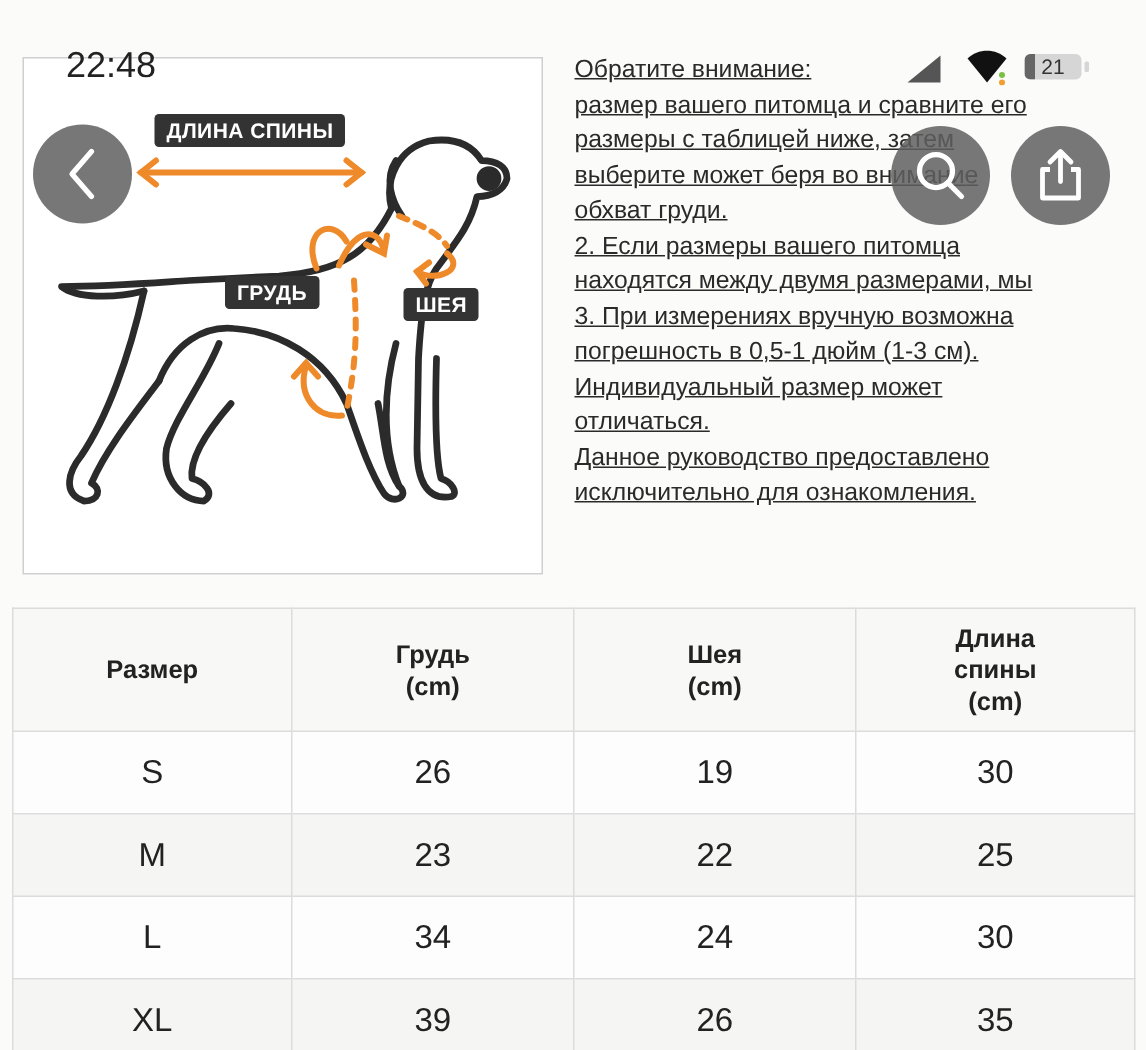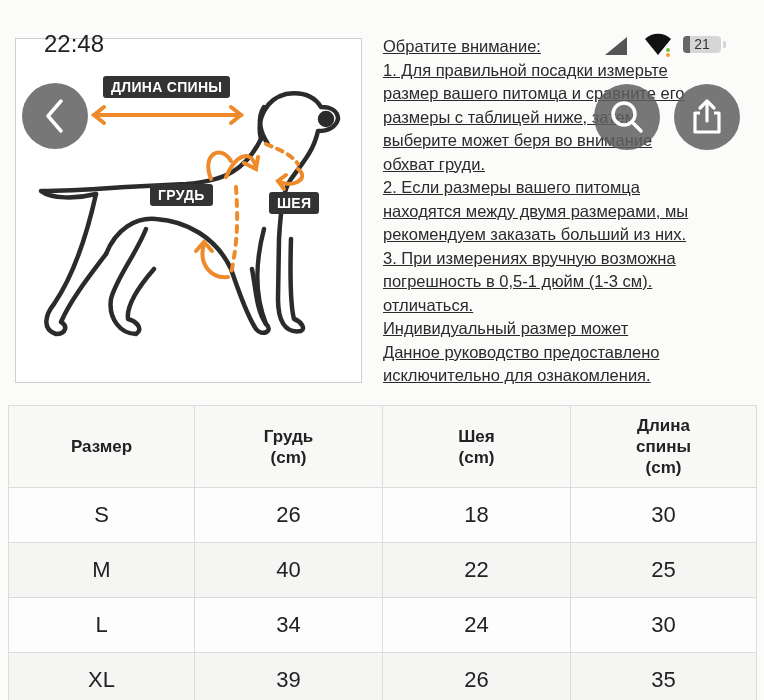--- a/index.html
+++ b/index.html
@@ -96,32 +96,30 @@
       <polyline points="270,136 262,142 268,150"></polyline>
     </g>
   </svg>
   <div class="label-tag" style="left:87px;top:37px;text-align:center;">ДЛИНА СПИНЫ</div>
   <div class="label-tag" style="left:134px;top:145px;">ГРУДЬ</div>
   <div class="label-tag" style="left:253px;top:153px;">ШЕЯ</div>
 </div>
 
 <div class="notes">
   <div>Обратите внимание:</div>
-  <div>1. Для правильной посадки измерьте</div>
   <div>размер вашего питомца и сравните его</div>
   <div>размеры с таблицей ниже, затем</div>
   <div>выберите может беря во внимание</div>
   <div>обхват груди.</div>
   <div>2. Если размеры вашего питомца</div>
   <div>находятся между двумя размерами, мы</div>
-  <div>рекомендуем заказать больший из них.</div>
   <div>3. При измерениях вручную возможна</div>
   <div>погрешность в 0,5-1 дюйм (1-3 см).</div>
+  <div>Индивидуальный размер может</div>
   <div>отличаться.</div>
-  <div>Индивидуальный размер может</div>
   <div>Данное руководство предоставлено</div>
   <div>исключительно для ознакомления.</div>
 </div>
 
 <table class="size-table">
   <colgroup>
     <col style="width:186px">
       <col style="width:188px">
       <col style="width:188px">
       <col style="width:186px">
@@ -129,26 +127,26 @@
   <tbody>
       <tr>
     <th><span>Размер</span></th>
     <th><span>Грудь</span><br><span>(cm)</span></th>
     <th><span>Шея</span><br><span>(cm)</span></th>
     <th><span>Длина</span><br><span>спины</span><br><span>(cm)</span></th>
   </tr>
   <tr class="plain">
     <td>S</td>
     <td>26</td>
-    <td>18</td>
+    <td>19</td>
     <td>30</td>
   </tr>
   <tr class="alt">
     <td>M</td>
-    <td>40</td>
+    <td>23</td>
     <td>22</td>
     <td>25</td>
   </tr>
   <tr class="plain">
     <td>L</td>
     <td>34</td>
     <td>24</td>
     <td>30</td>
   </tr>
   <tr class="alt">

